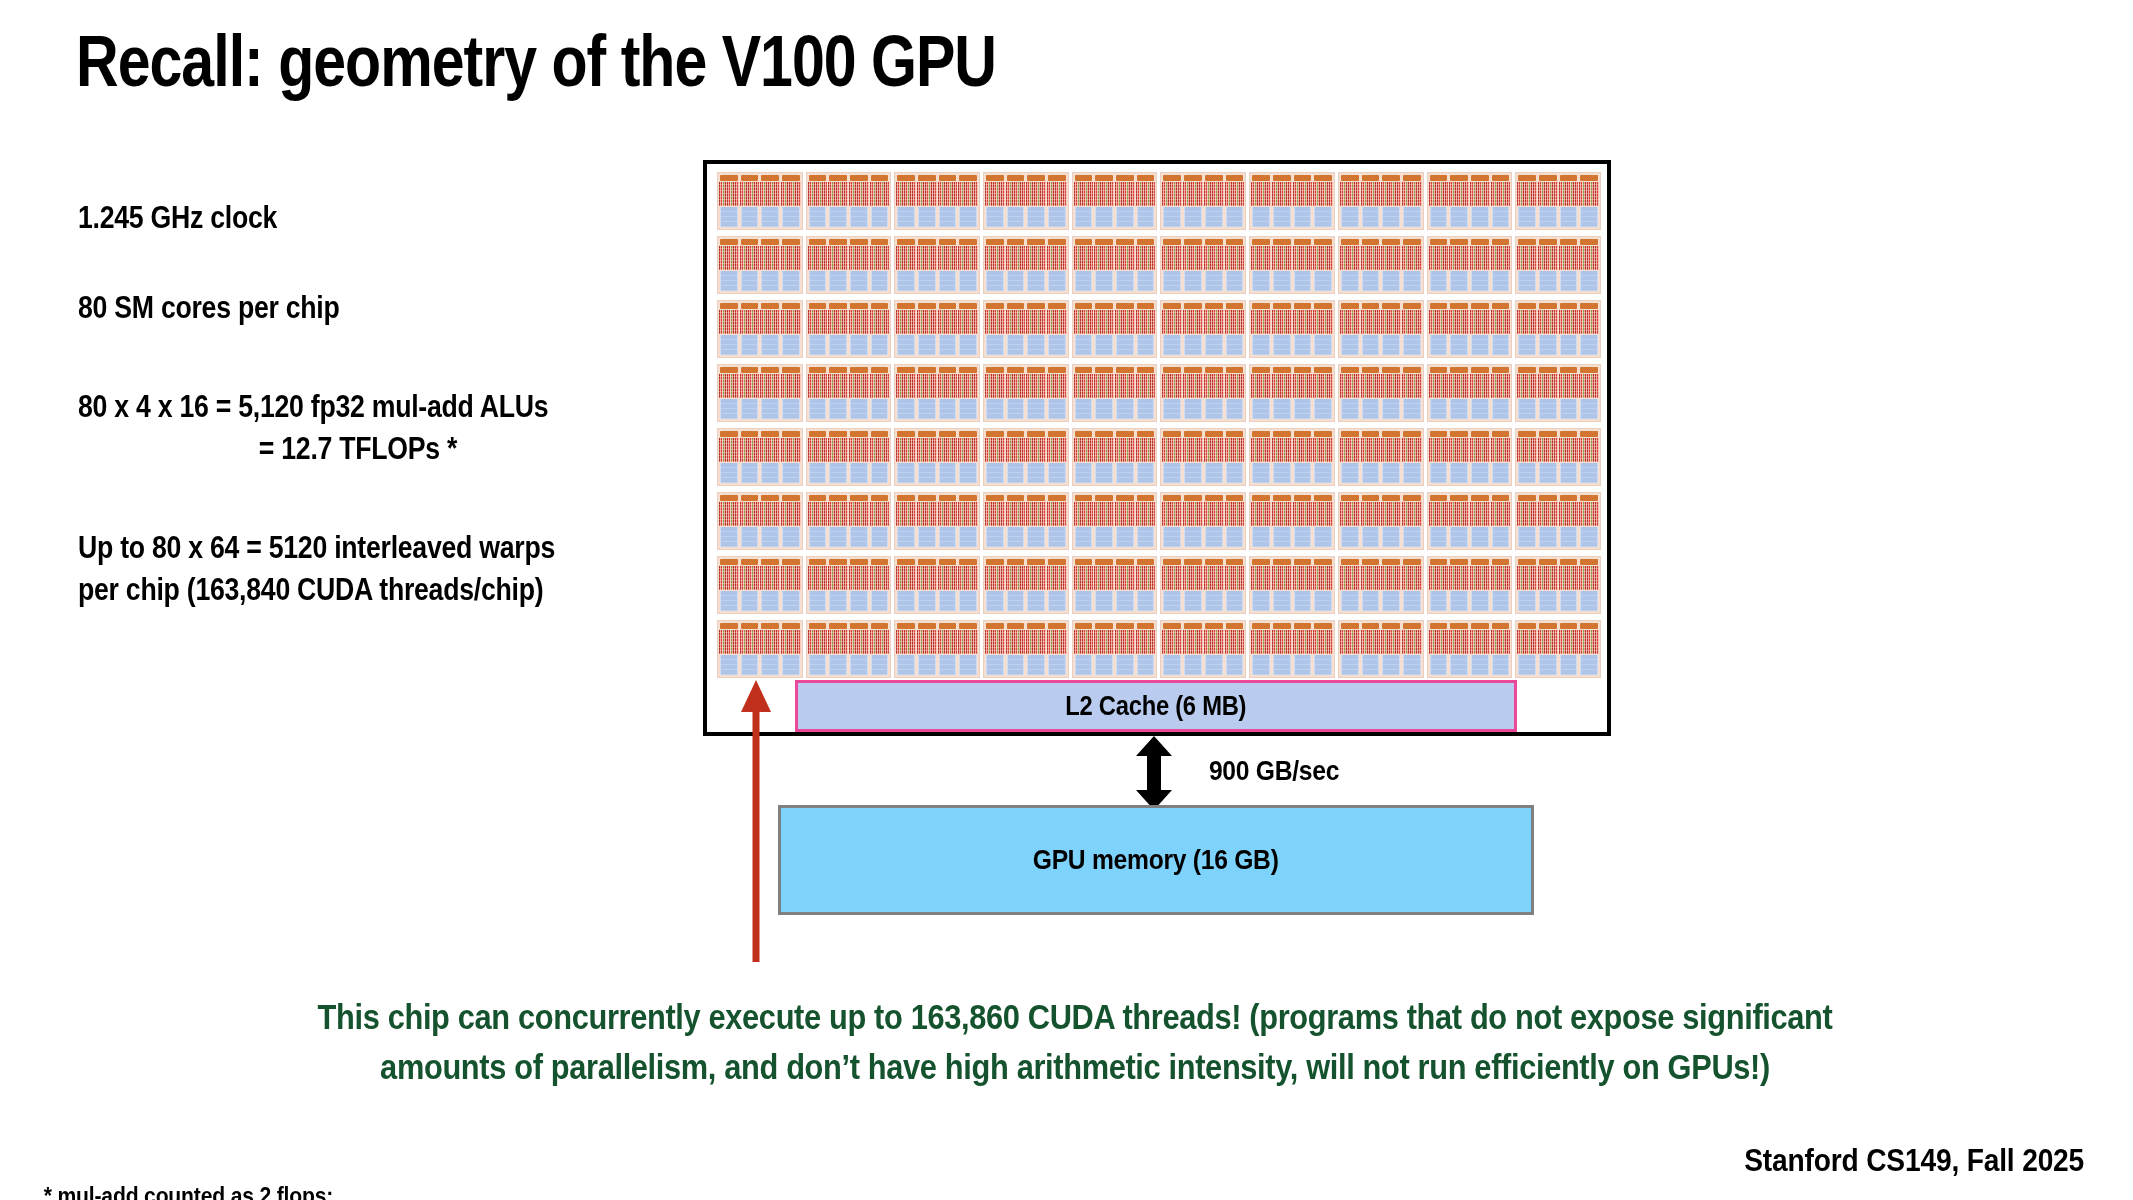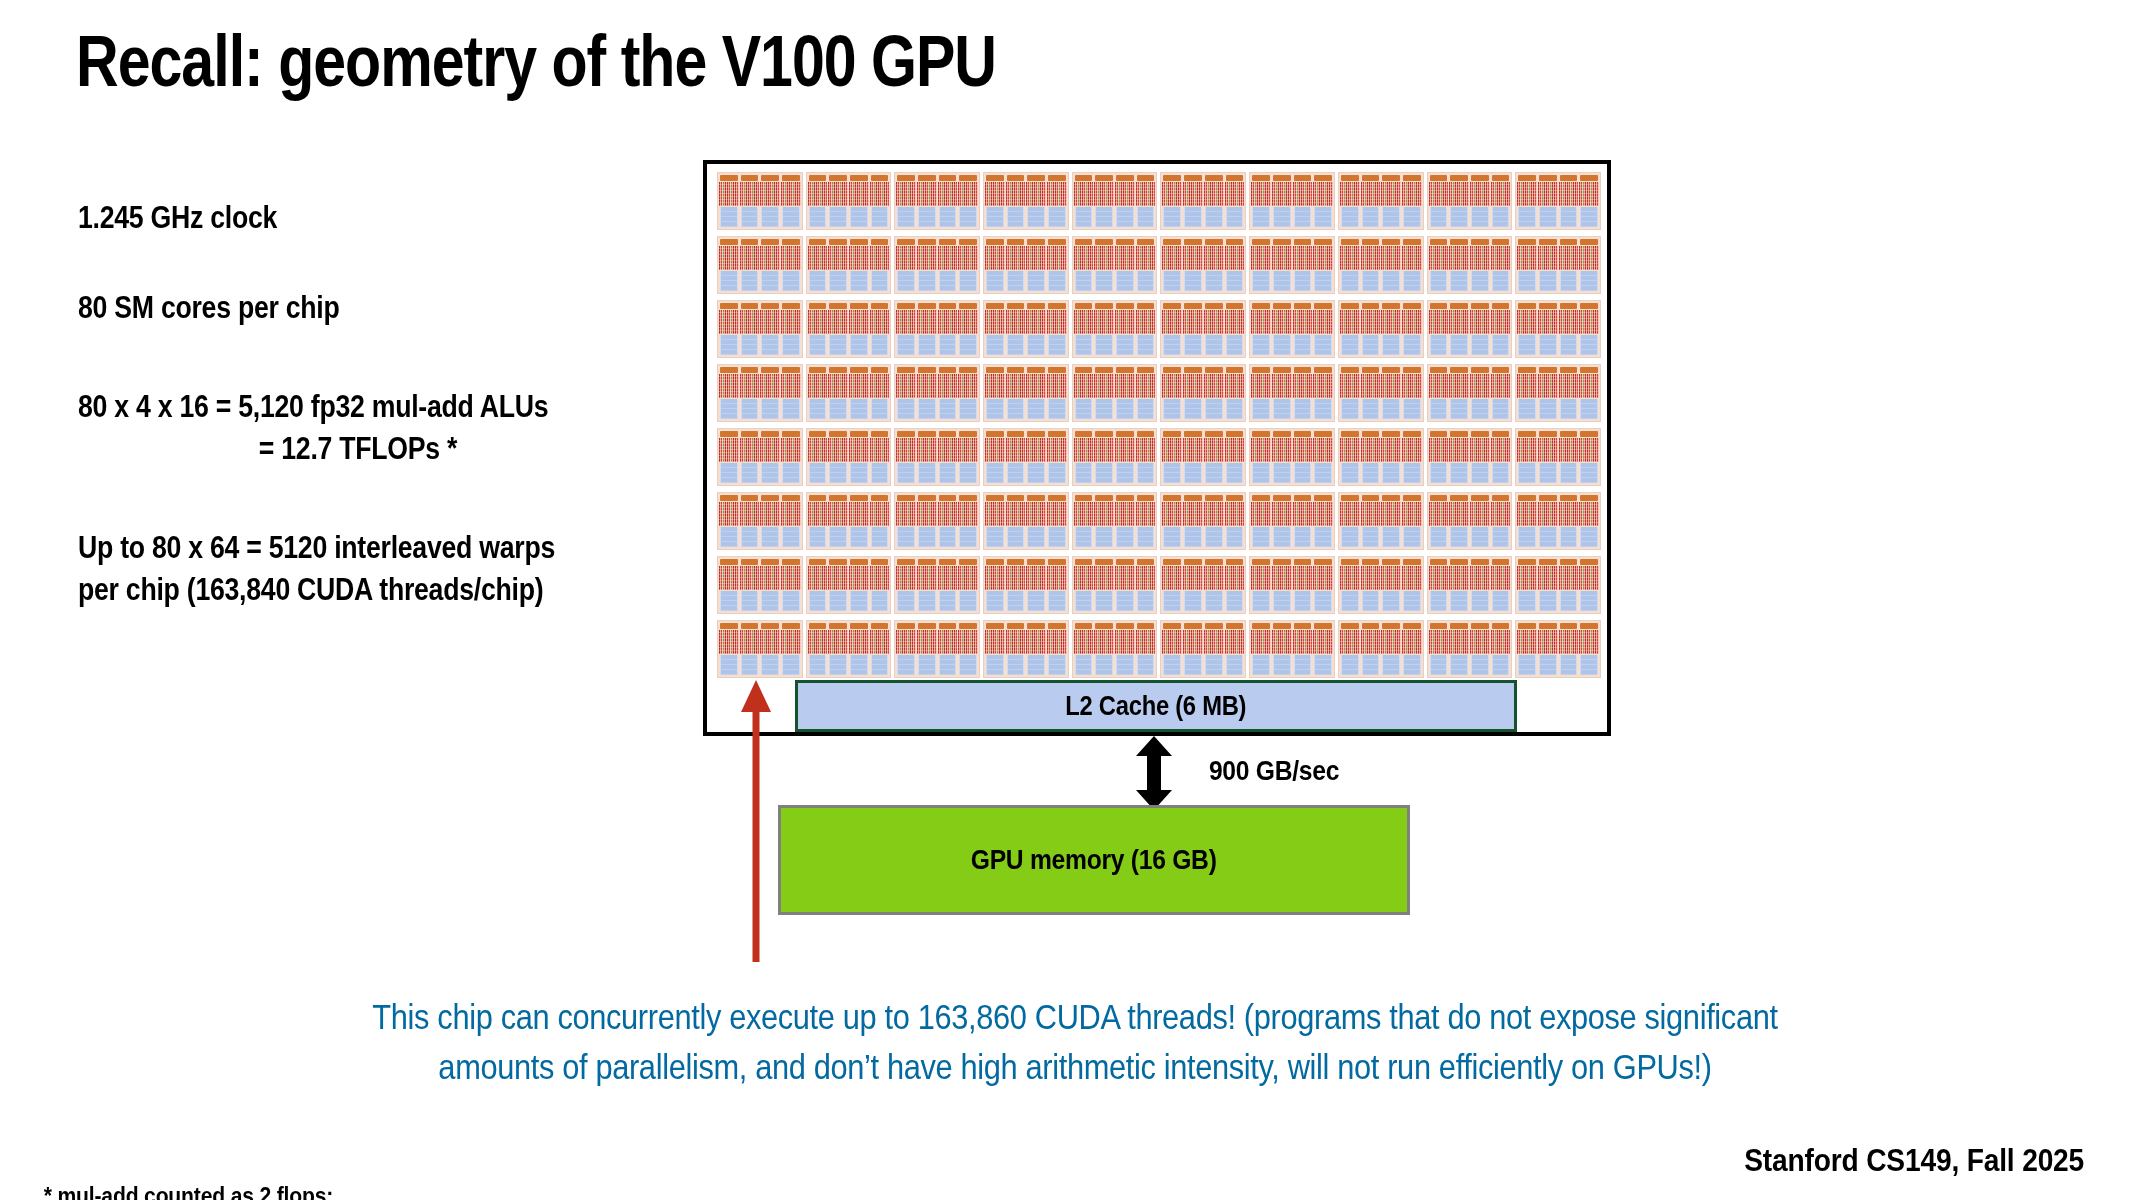--- a/index.html
+++ b/index.html
@@ -144,21 +144,21 @@
   }
 
   
   #l2-cache {
     position: absolute;
     left: 795px;
     top: 680px;
     width: 722px;
     height: 52px;
     background: #b9cbee;
-    border: 3px solid #14532d;
+    border: 3px solid #ec4899;
     box-sizing: border-box;
     display: flex;
     align-items: center;
     justify-content: center;
     font-size: 27px;
     font-weight: 700;
     letter-spacing: -0.3px;
   }
   #l2-cache span { transform: scaleX(0.88); display:inline-block; white-space: nowrap; }
 
@@ -179,23 +179,23 @@
     letter-spacing: -0.3px;
     white-space: nowrap;
   }
   #bandwidth-label span { transform: scaleX(0.88); display:inline-block; }
 
   
   #gpu-memory {
     position: absolute;
     left: 778px;
     top: 805px;
-    width: 632px;
+    width: 756px;
     height: 110px;
-    background: #84cc16;
+    background: #7dd3fc;
     border: 3px solid #808080;
     box-sizing: border-box;
     display: flex;
     align-items: center;
     justify-content: center;
     font-size: 28px;
     font-weight: 700;
     letter-spacing: -0.3px;
   }
   #gpu-memory span { transform: scaleX(0.88); display:inline-block; white-space: nowrap; }
@@ -209,23 +209,23 @@
     height: 282px;
   }
 
   
   #red-caption {
     position: absolute;
     left: 180px;
     top: 992px;
     width: 1790px;
     text-align: center;
-    color: #0369a1;
+    color: #14532d;
     font-size: 35px;
-    font-weight: 400;
+    font-weight: 700;
     letter-spacing: -0.4px;
     line-height: 1.42;
   }
   #red-caption .cap-line {
     display: block;
     transform: scaleX(0.88);
     white-space: nowrap;
   }
 
   

